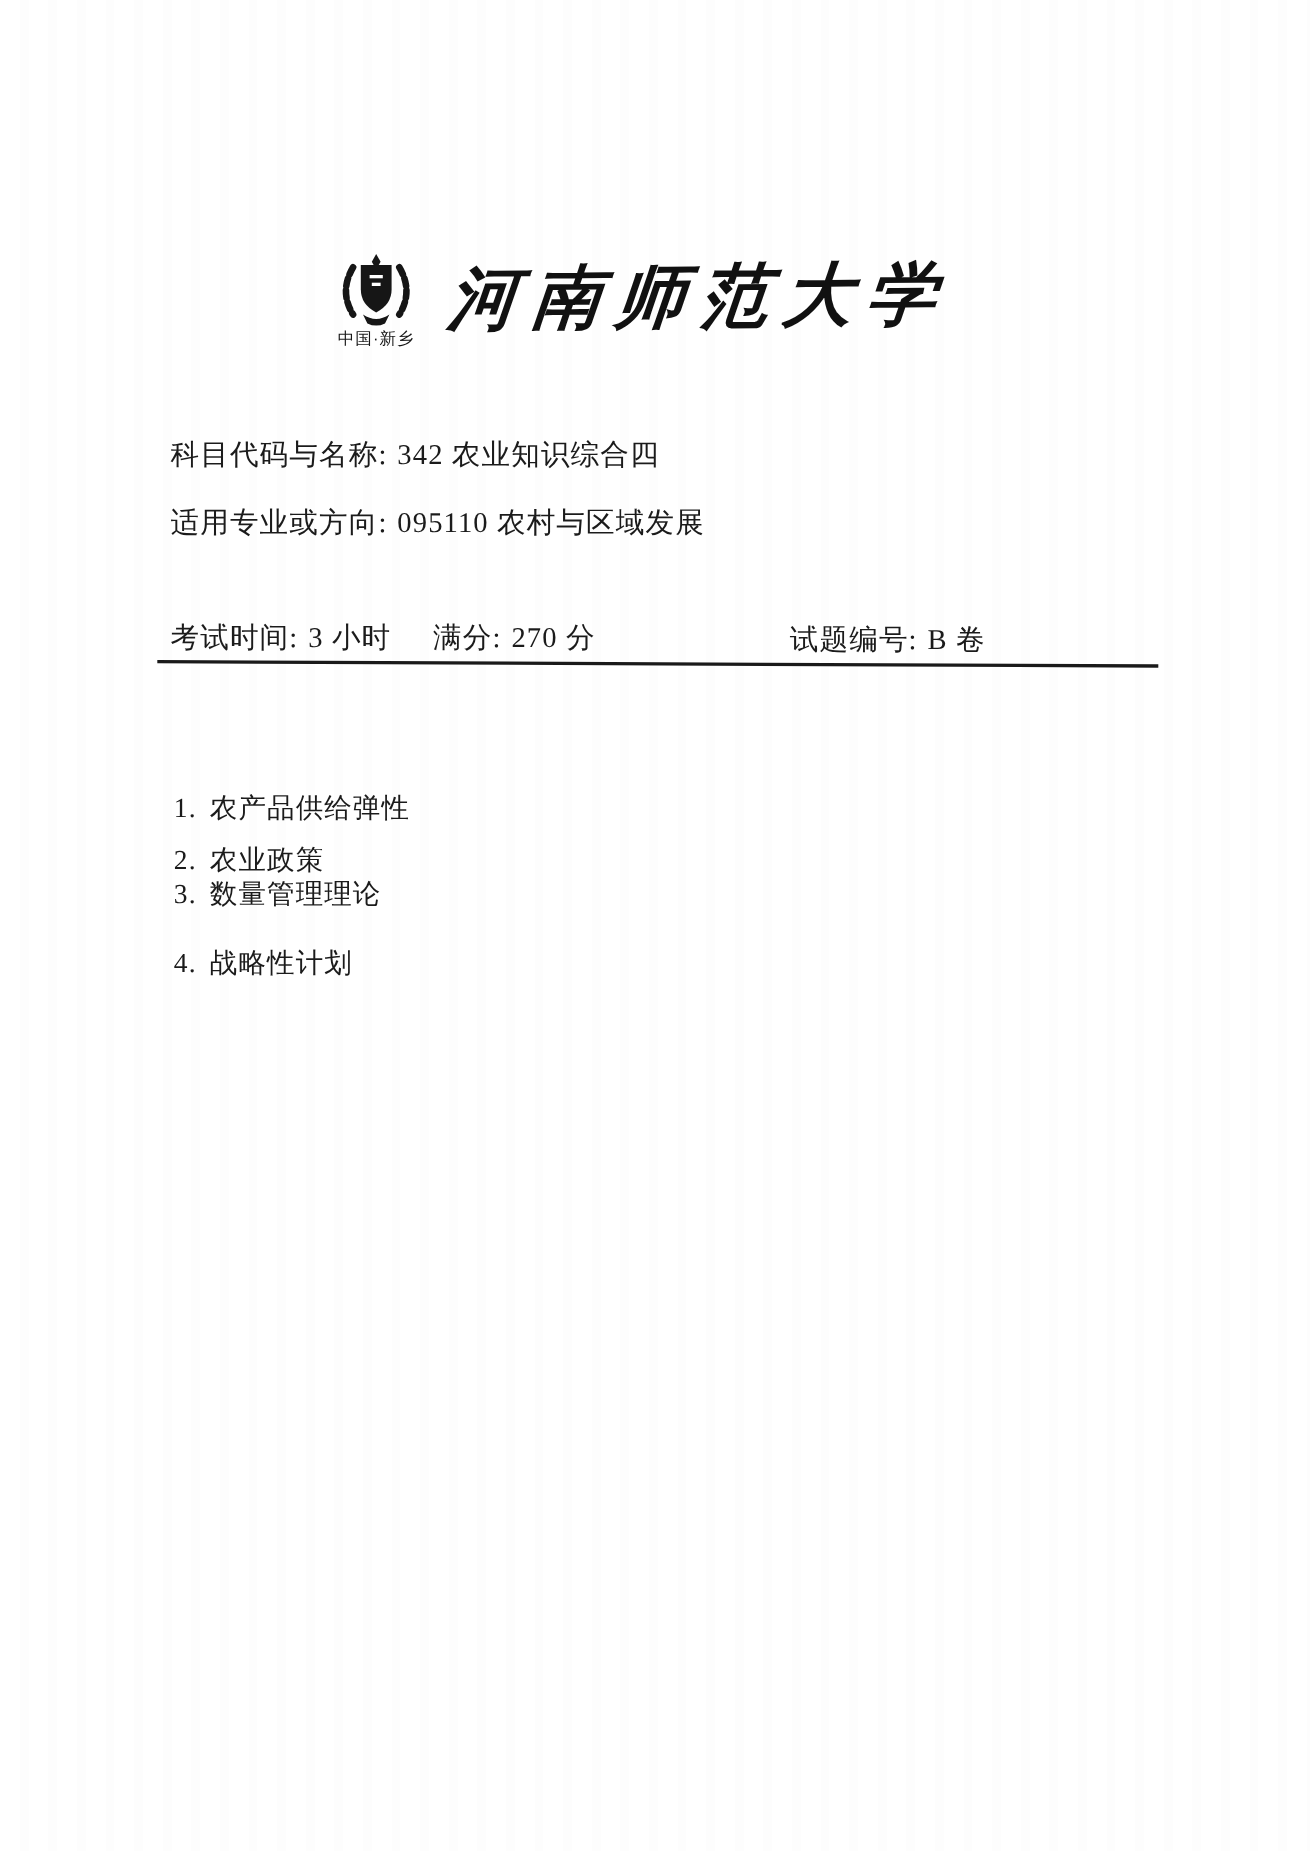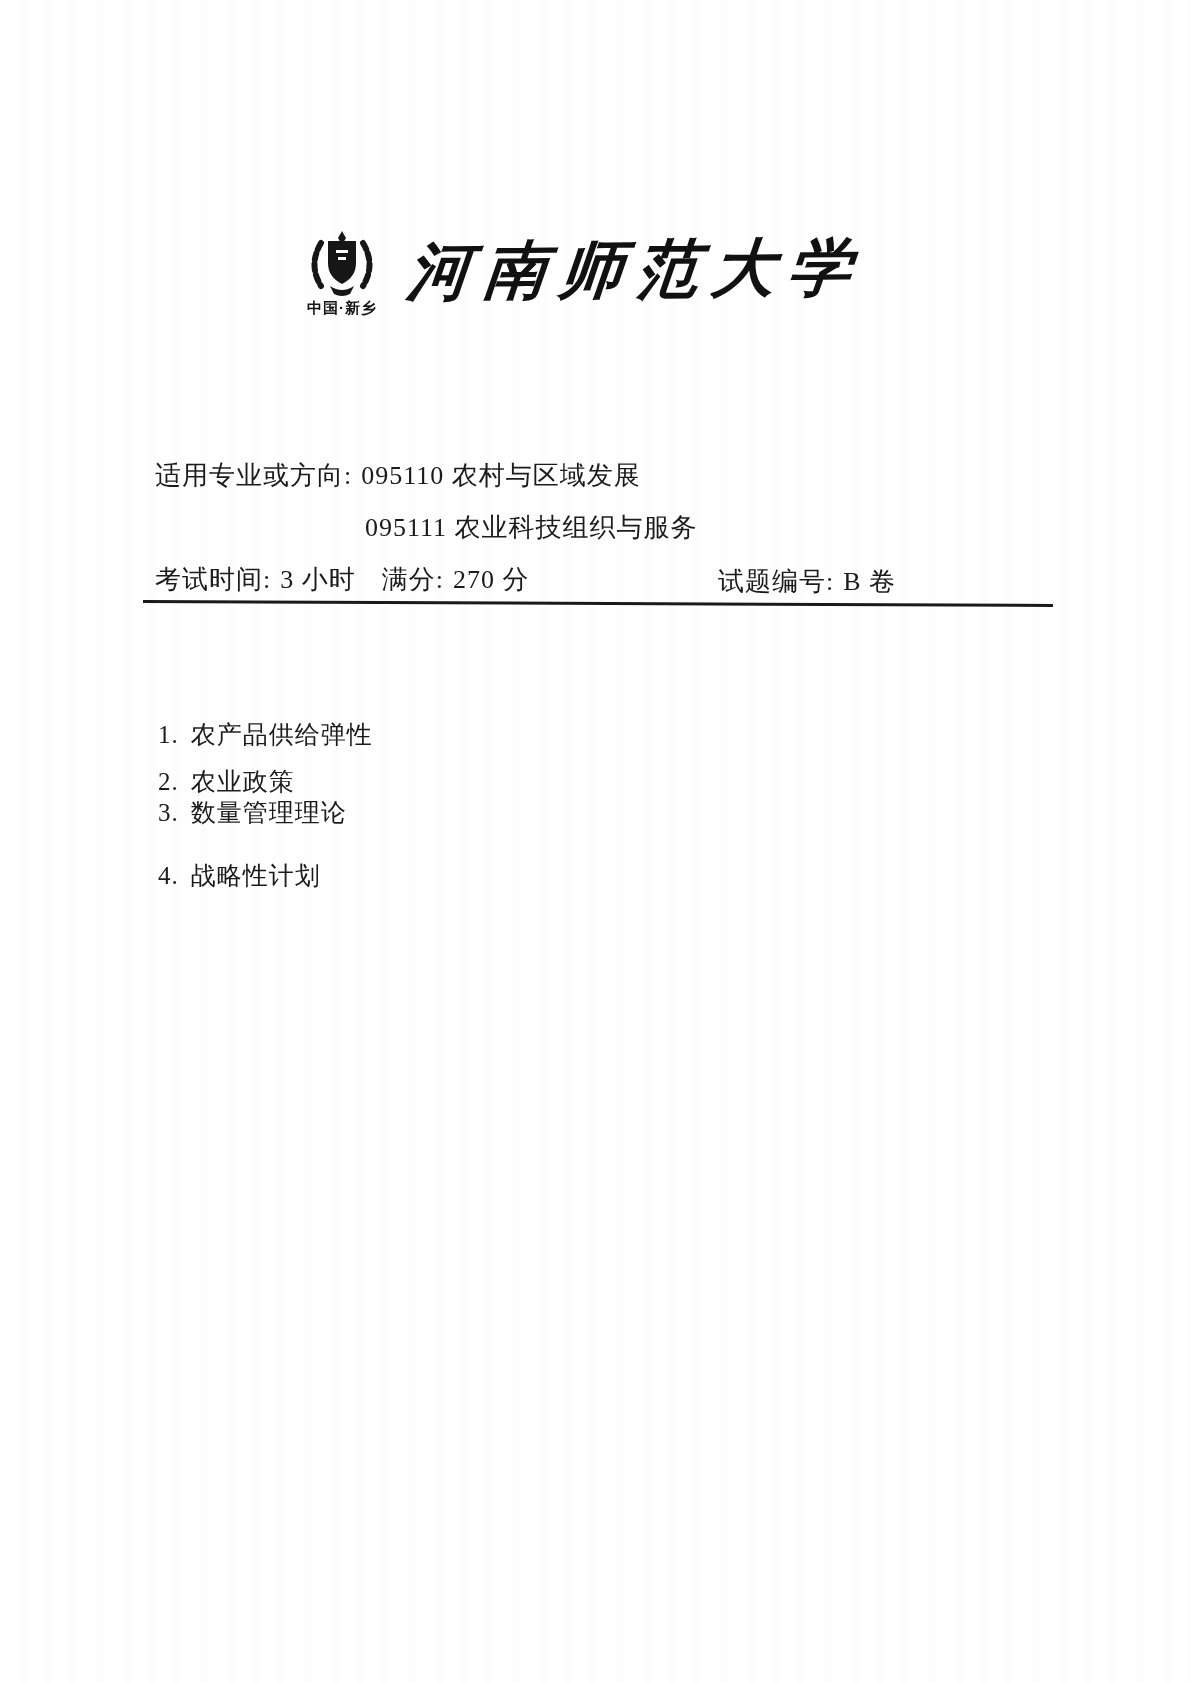--- a/index.html
+++ b/index.html
@@ -15,21 +15,21 @@
     color:#1b1b1b;
     font-family:"Liberation Serif",serif;
   }
   
   .brand{position:absolute;top:231px;left:290px;display:flex;align-items:flex-start;}
   .emblem-wrap{width:104px;text-align:center;}
   .emblem-wrap svg{display:block;margin:0 auto;}
   .emblem-caption{
     margin-top:2px;
     font-family:"Liberation Sans",sans-serif;
-    font-weight:bold;
+    font-weight:normal;
     font-size:15px;
     letter-spacing:1px;
     color:#161616;
     white-space:nowrap;
   }
   .wordmark{
     margin-left:14px;
     margin-top:4px;
     font-family:"DejaVu Serif",serif;
     font-weight:bold;
@@ -48,21 +48,21 @@
     font-family:"Liberation Sans",sans-serif;
     font-weight:bold;font-size:30px;letter-spacing:2px;color:#141414;
     white-space:nowrap;
   }
   .line{position:absolute;font-size:26px;letter-spacing:1px;white-space:nowrap;color:#1b1b1b;}
   .line .val{margin-left:9px;}
   .row-subject{top:396px;left:155px;}
   .row-major{top:458px;left:155px;}
   .row-major2{top:510px;left:365px;}
   .row-meta-left{top:562px;left:155px;}
-  .row-meta-left .score{margin-left:26px;}
+  .row-meta-left .score{margin-left:38px;}
   .row-meta-right{top:564px;left:718px;}
   .rule{
     position:absolute;top:600px;left:143px;width:910px;height:3px;
     background:#1a1a1a;transform:rotate(0.25deg);transform-origin:left center;
   }
   .notice{
     position:absolute;top:616px;left:178px;
     font-family:"Liberation Sans",sans-serif;
     font-weight:bold;font-size:25px;letter-spacing:1px;color:#151515;
     white-space:nowrap;
@@ -93,28 +93,28 @@
         <rect x="36" y="19" width="12" height="3" fill="#ffffff"></rect>
         <rect x="38" y="26" width="8" height="3" fill="#ffffff"></rect>
         <path d="M30 55 Q42 63 54 55 L50 63 Q42 67 34 63 Z" fill="#161616"></path>
       </svg>
       <div class="emblem-caption">中国·新乡</div>
     </div>
     <div class="wordmark">河南师范大学</div>
   </header>
 
 
+  <div class="line row-subject">
+    <span>科目代码与名称:</span><span class="val">342 农业知识综合四</span>
+  </div>
 
   <div class="line row-major">
     <span>适用专业或方向:</span><span class="val">095110 农村与区域发展</span>
   </div>
 
-  <div class="line row-major2">
-    <span>095111 农业科技组织与服务</span>
-  </div>
 
   <div class="line row-meta-left">
     <span>考试时间:</span><span class="val">3 小时</span><span class="score">满分:</span><span class="val">270 分</span>
   </div>
 
   <div class="line row-meta-right">
     <span>试题编号:</span><span class="val">B 卷</span>
   </div>
 
   <div class="rule"></div>

